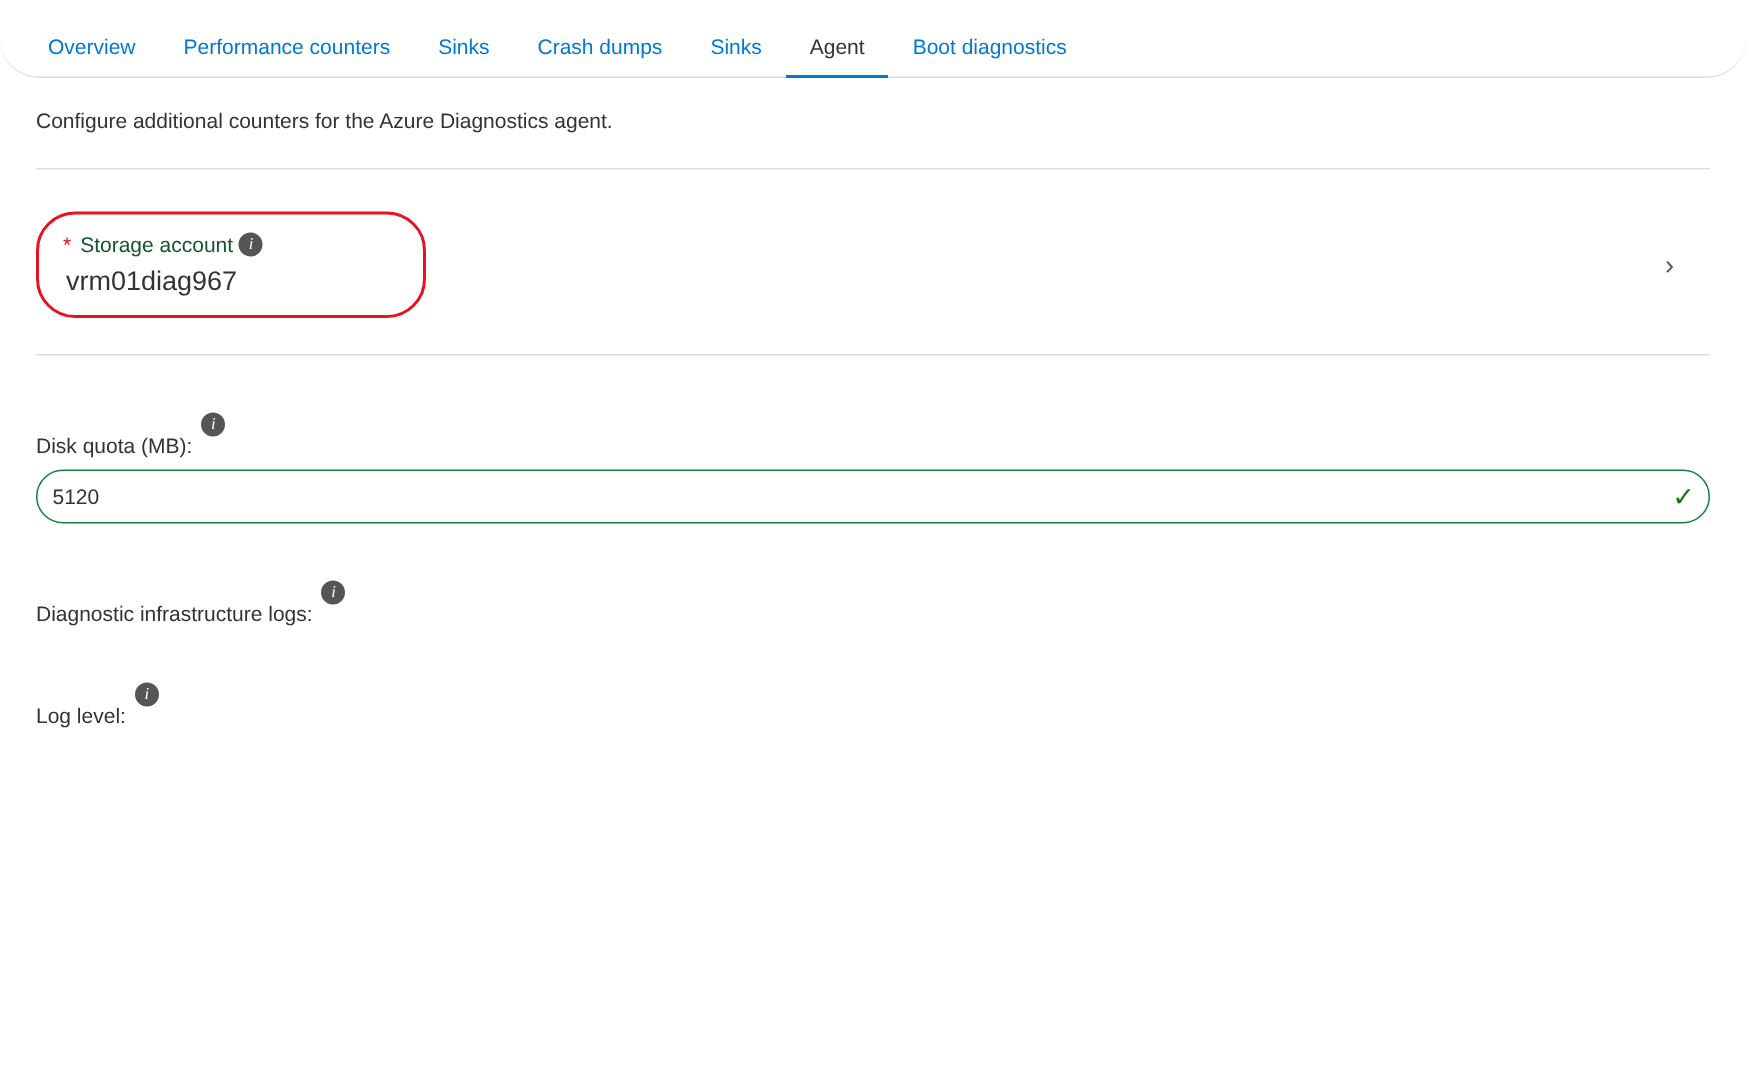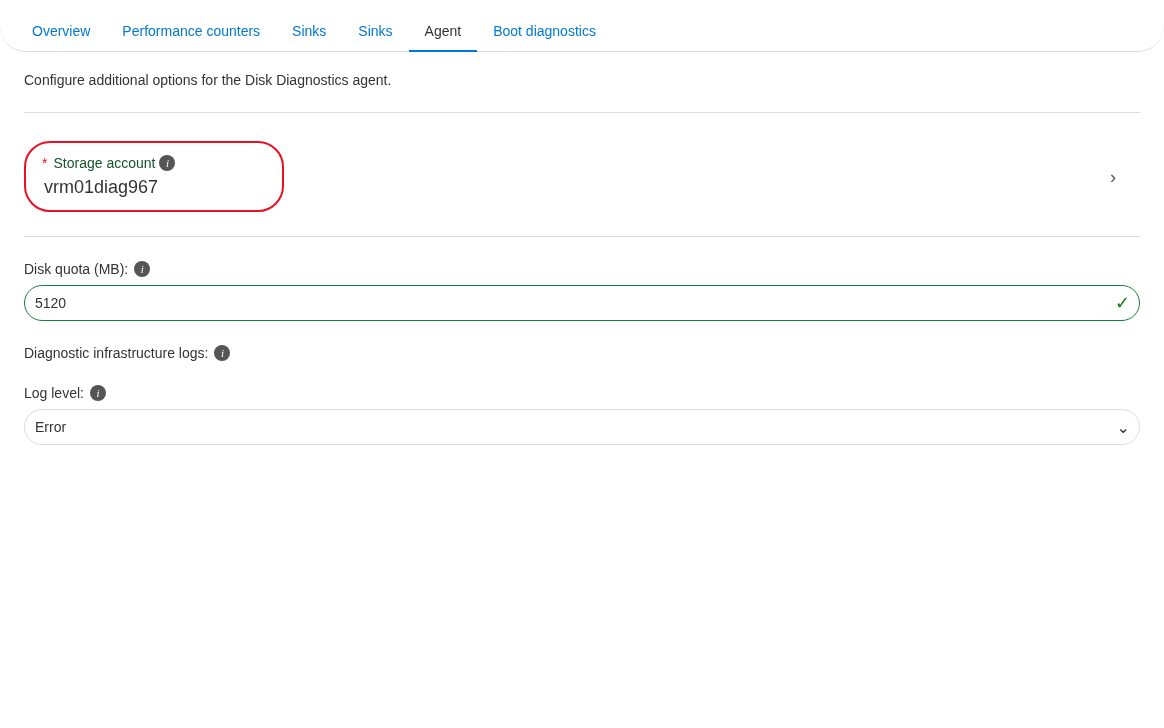--- a/index.html
+++ b/index.html
@@ -125,20 +125,21 @@
     }
     .field-label-row {
       display: flex;
       align-items: center;
       gap: 6px;
       margin-bottom: 8px;
     }
     .field-label {
       font-size: 14px;
       color: #333;
+      margin-top: 28px;
     }
 
     .input-with-check {
       position: relative;
       width: 100%;
     }
     .text-input {
       width: 100%;
       height: 36px;
       border: 1px solid #15803d;
@@ -213,28 +214,29 @@
       margin: 8px 0 24px 0;
     }
   </style>
 </head>
 <body>
 
 <div class="tab-bar">
   <a class="tab-item">Overview</a>
   <a class="tab-item">Performance counters</a>
   <a class="tab-item">Sinks</a>
+  <a class="tab-item">Crash dumps</a>
   <a class="tab-item">Sinks</a>
   <a class="tab-item active">Agent</a>
   <a class="tab-item">Boot diagnostics</a>
 </div>
 
 <div class="main-content">
 
-  <p class="description-text">Configure additional options for the Disk Diagnostics agent.</p>
+  <p class="description-text">Configure additional counters for the Azure Diagnostics agent.</p>
 
   <div class="divider"></div>
 
   <div class="storage-account-outer">
     <div class="storage-account-section">
       <div class="storage-account-label-row">
         <span class="required-star">*</span>
         <span class="label-text">Storage account</span>
         <span class="info-icon">i</span>
       </div>
@@ -261,24 +263,15 @@
       <span class="field-label">Diagnostic infrastructure logs:</span>
       <span class="info-icon">i</span>
     </div>
   </div>
 
   <div class="form-section">
     <div class="field-label-row">
       <span class="field-label">Log level:</span>
       <span class="info-icon">i</span>
     </div>
-    <div class="select-wrapper">
-      <select class="select-input">
-        <option>Error</option>
-        <option>Warning</option>
-        <option>Information</option>
-        <option>Verbose</option>
-      </select>
-      <span class="select-arrow">⌄</span>
-    </div>
   </div>
 
 </div>
 
 </body></html>

